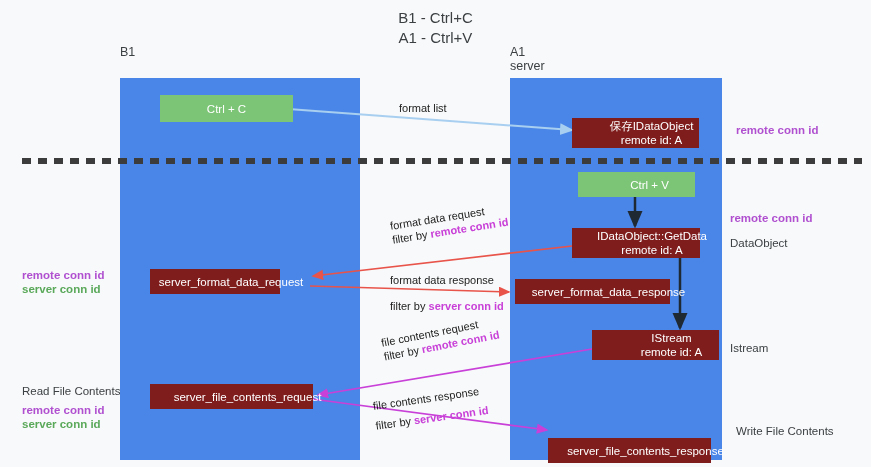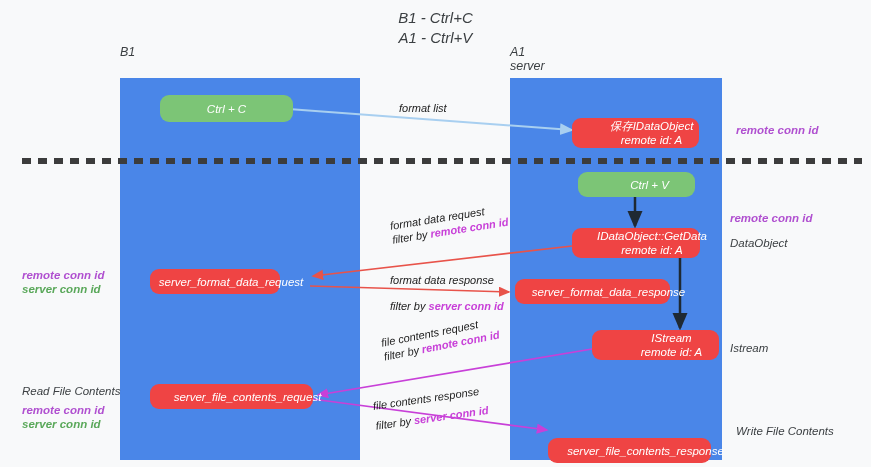--- a/index.html
+++ b/index.html
@@ -9,21 +9,20 @@
   }
   body {
     font-family: "Liberation Sans", "DejaVu Sans", sans-serif;
   }
   #canvas {
     position: relative;
     width: 871px;
     height: 467px;
     background: #f8f9fa;
     overflow: hidden;
-    font-style: italic;
   }
   .lane {
     position: absolute;
     background: #4a86e8;
   }
   .lane-b1 { left: 120px; top: 78px; width: 240px; height: 382px; }
   .lane-a1 { left: 510px; top: 78px; width: 212px; height: 382px; }
 
   .col-head {
     position: absolute;
@@ -50,24 +49,23 @@
     box-sizing: border-box;
     color: #ffffff;
     font-size: 11.5px;
     line-height: 14px;
     display: flex;
     flex-direction: column;
     align-items: center;
     justify-content: center;
     text-align: center;
     padding: 2px 4px;
-    border-radius: 9px;
   }
   .node.green { background: #7cc576; }
-  .node.orange { background: #ef4444; padding-left: 36px; }
+  .node.orange { background: #7f1d1d; padding-left: 36px; }
 
   .side-label {
     position: absolute;
     font-size: 11.5px;
     line-height: 14px;
     color: #3c4043;
   }
   .side-label.purple { color: #b050d0; font-weight: bold; }
   .side-label.green-txt { color: #5aa85a; font-weight: bold; }
 

